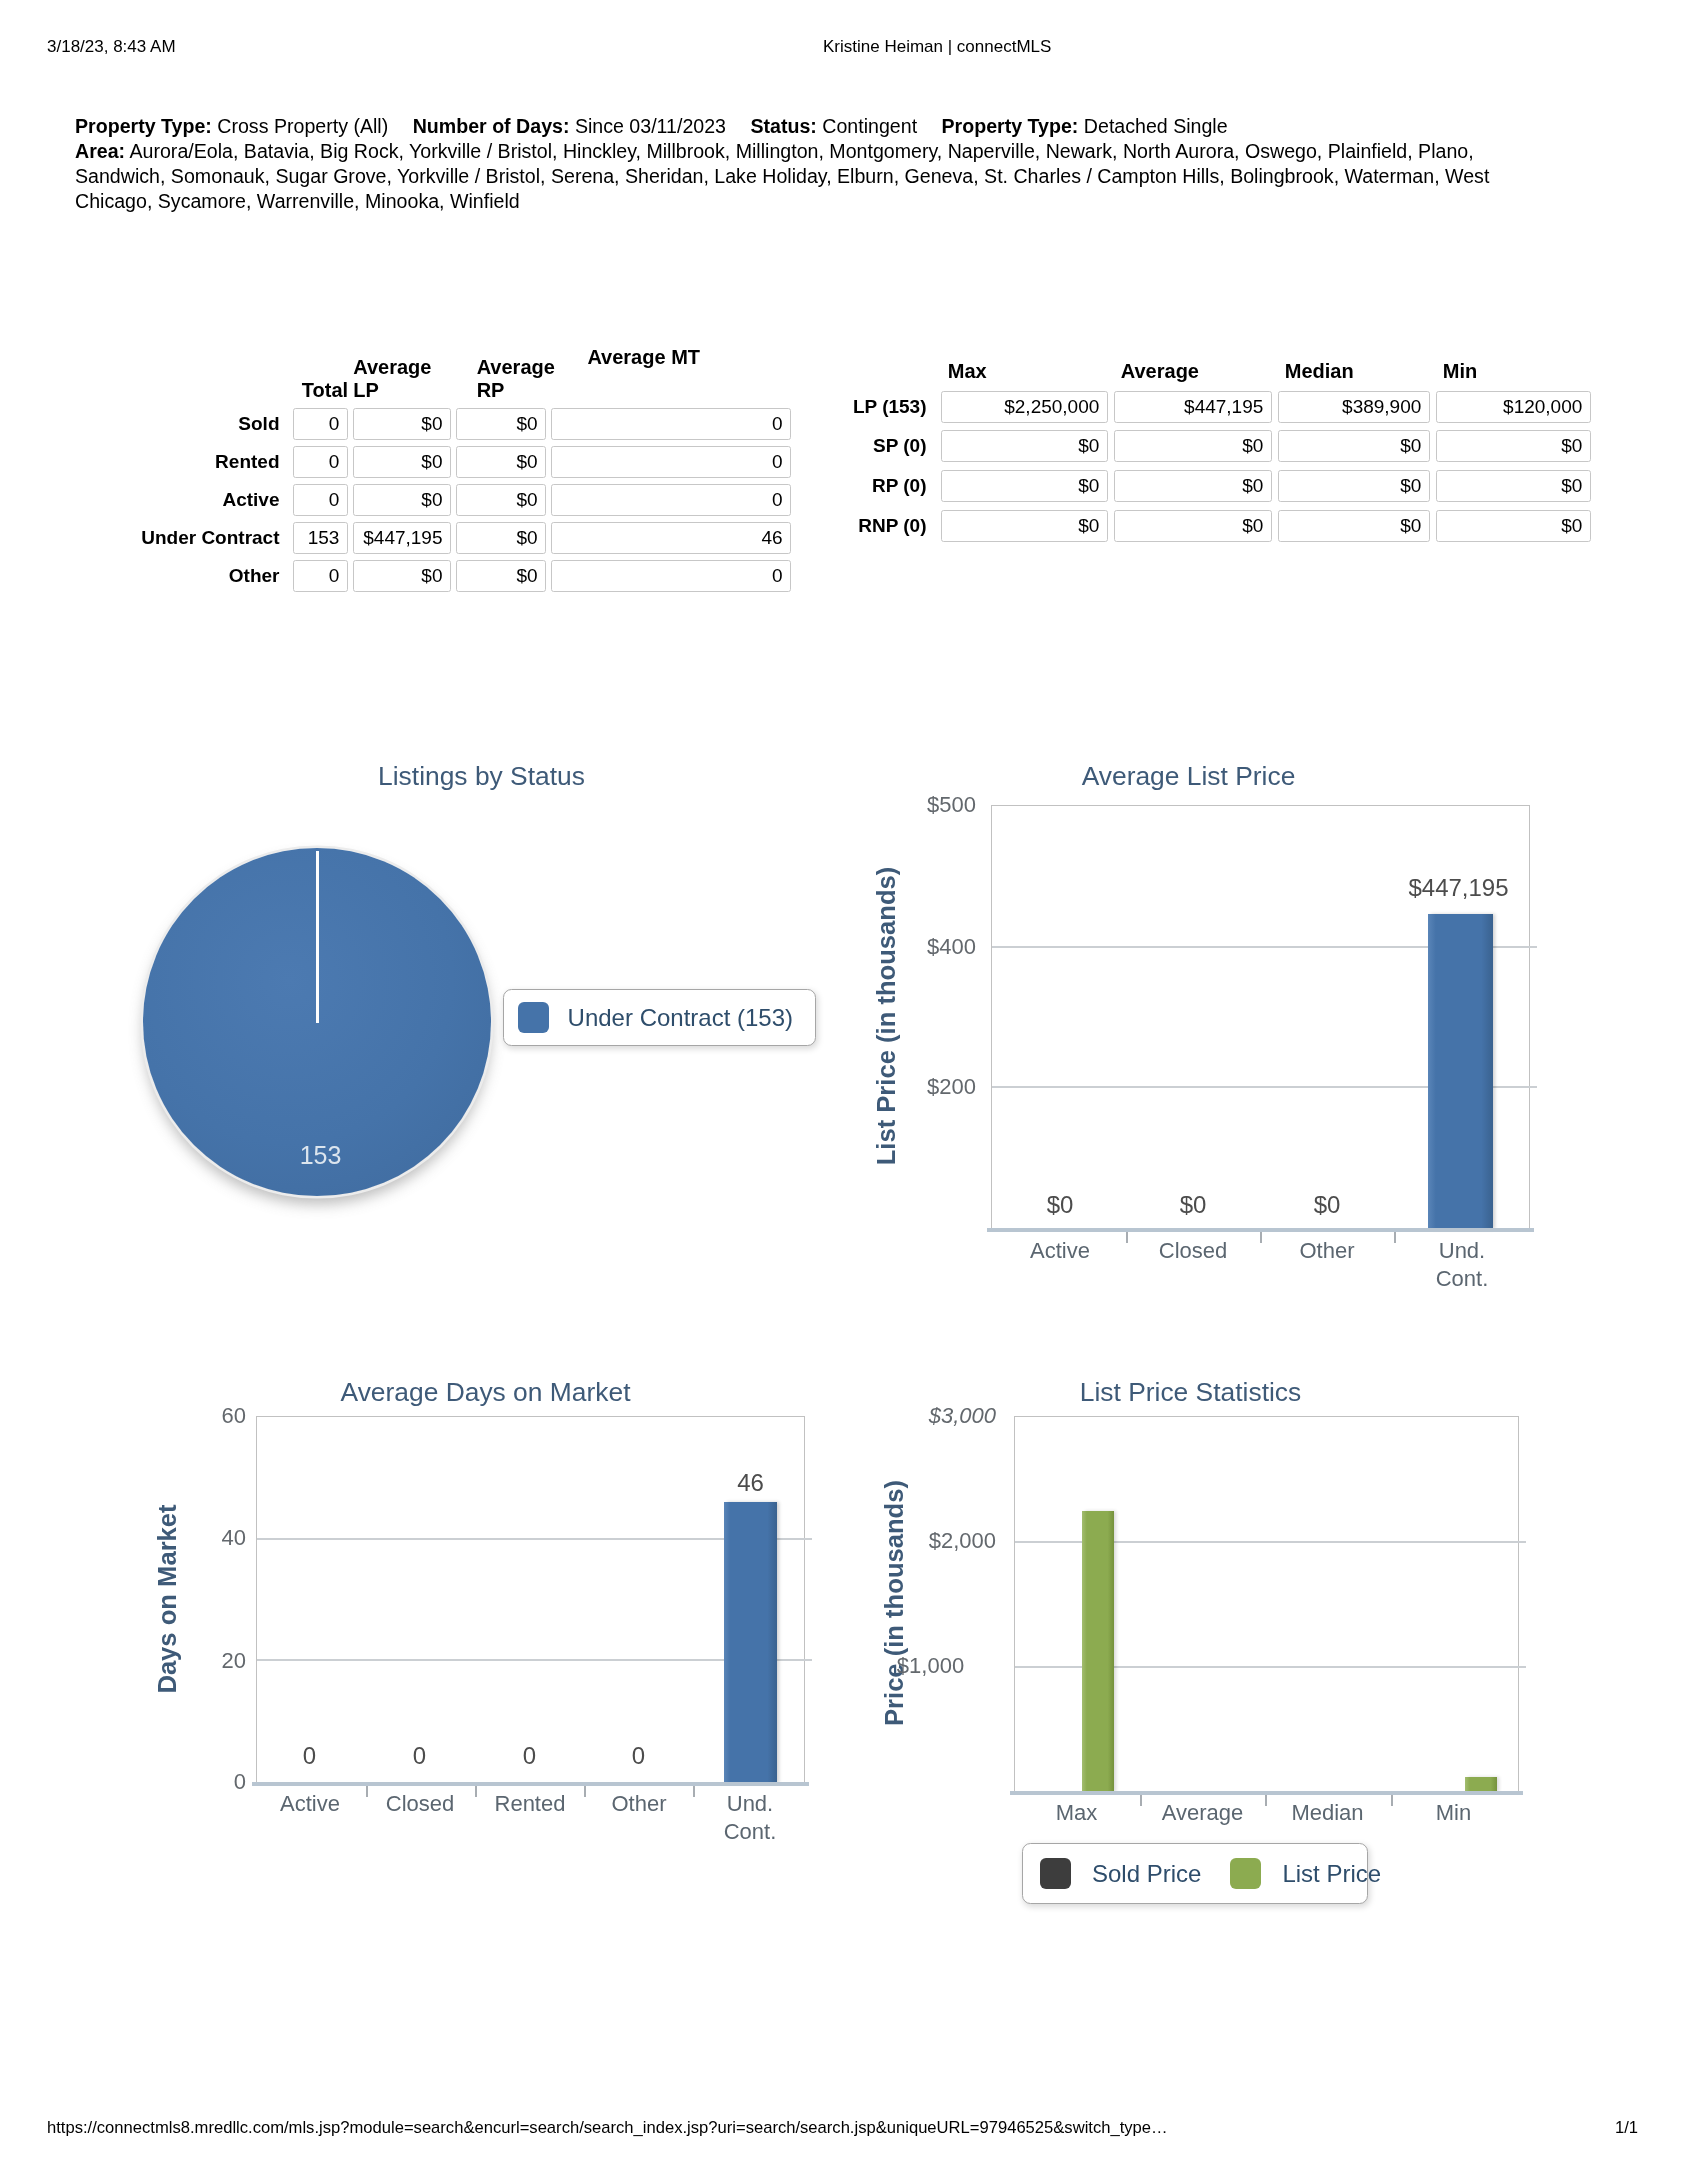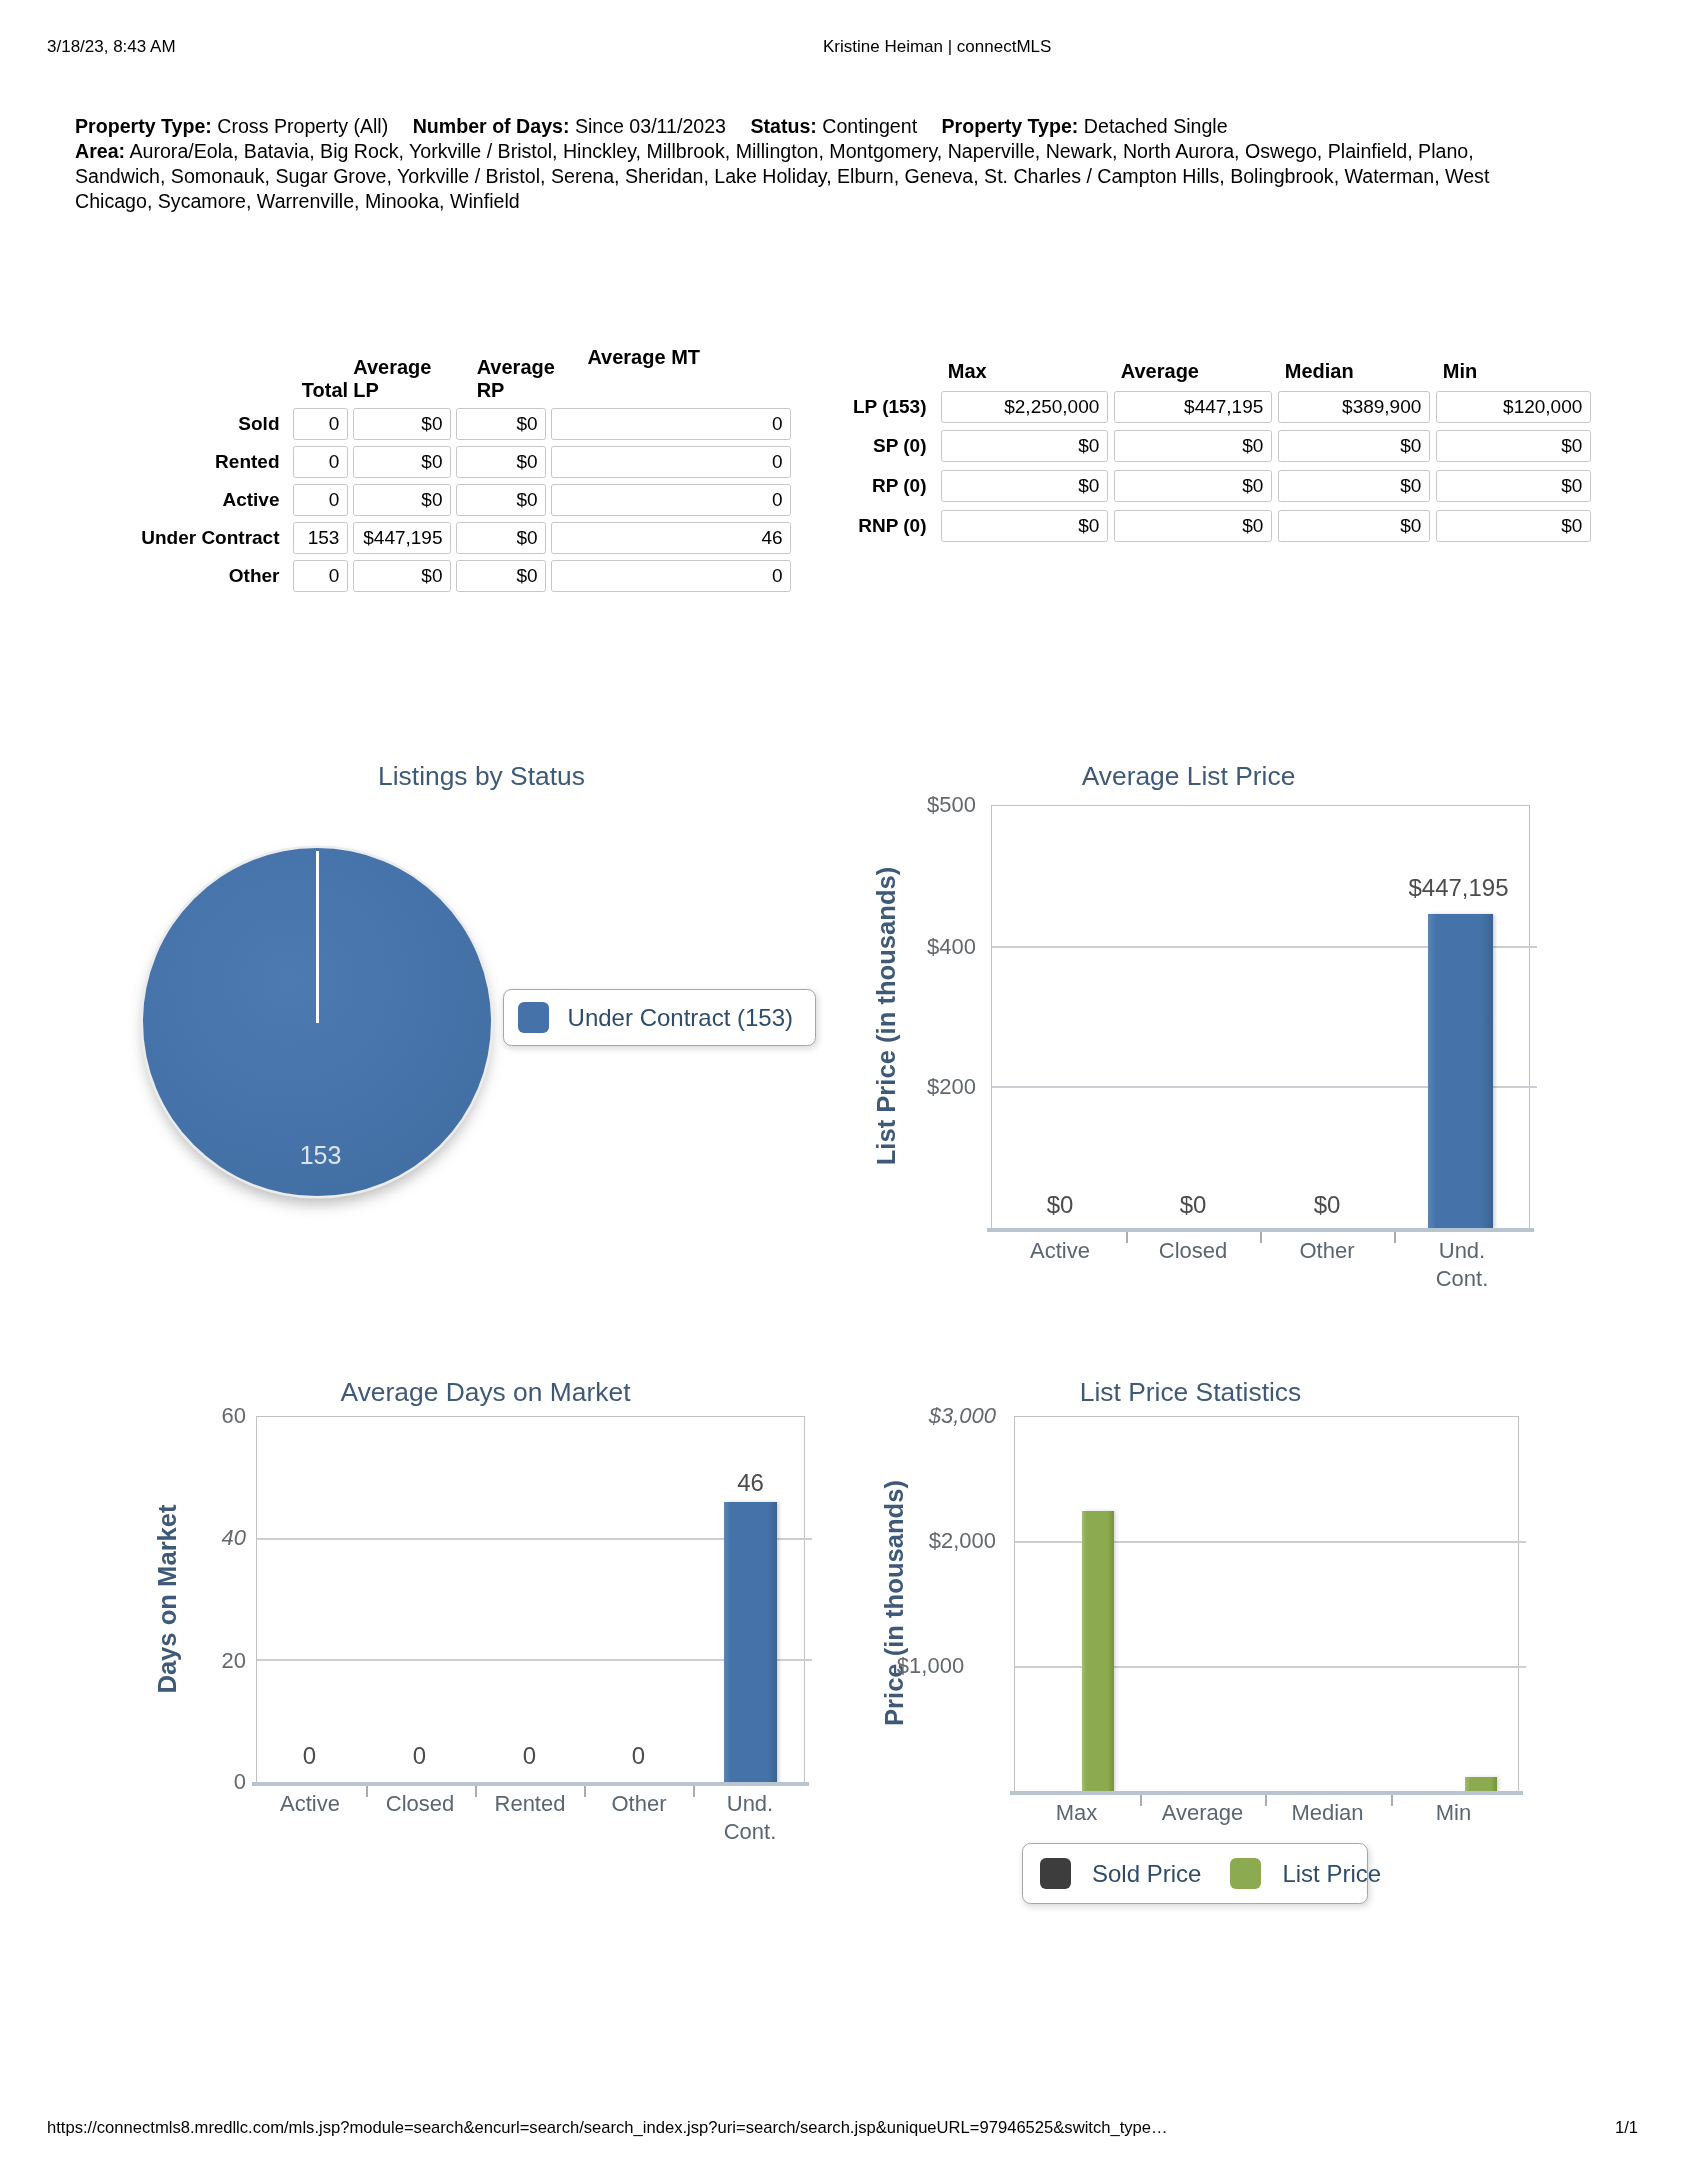--- a/index.html
+++ b/index.html
@@ -200,21 +200,21 @@
 <div class="vlabel" style="left:1276px; top:1191px; width:102px;">$0</div>
 <div class="vlabel" style="left:1365px; top:874px; width:187px;">$447,195</div>
 <div class="cat" style="left:996px; top:1237px; width:128px;">Active</div>
 <div class="cat" style="left:1129px; top:1237px; width:128px;">Closed</div>
 <div class="cat" style="left:1263px; top:1237px; width:128px;">Other</div>
 <div class="cat" style="left:1416px; top:1237px; width:92px;">Und. Cont.</div>
 
 <div class="ctitle" style="left:230px; top:1377px; width:511px;">Average Days on Market</div>
 <div class="ylab" style="left:167px; top:1599px;">Days on Market</div>
 <div class="tick" style="left:145px; top:1402px; width:101px;">60</div>
-<div class="tick" style="left:145px; top:1524px; width:101px;font-style:italic;">40</div>
+<div class="tick" style="left:145px; top:1524px; width:101px;">40</div>
 <div class="tick" style="left:145px; top:1647px; width:101px;">20</div>
 <div class="tick" style="left:145px; top:1768px; width:101px;">0</div>
 <div class="plot" style="left:256px; top:1416px; width:549px; height:368px;">
   <div class="grid" style="top: 121px;"></div>
   <div class="grid" style="top: 242px;"></div>
   <div class="bar blue" style="left: 467px; width: 53px; height: 76.6667%;"></div>
   <div class="axisline"></div>
   <div class="xtick" style="left:109px;"></div>
   <div class="xtick" style="left:218px;"></div>
   <div class="xtick" style="left:327px;"></div>

